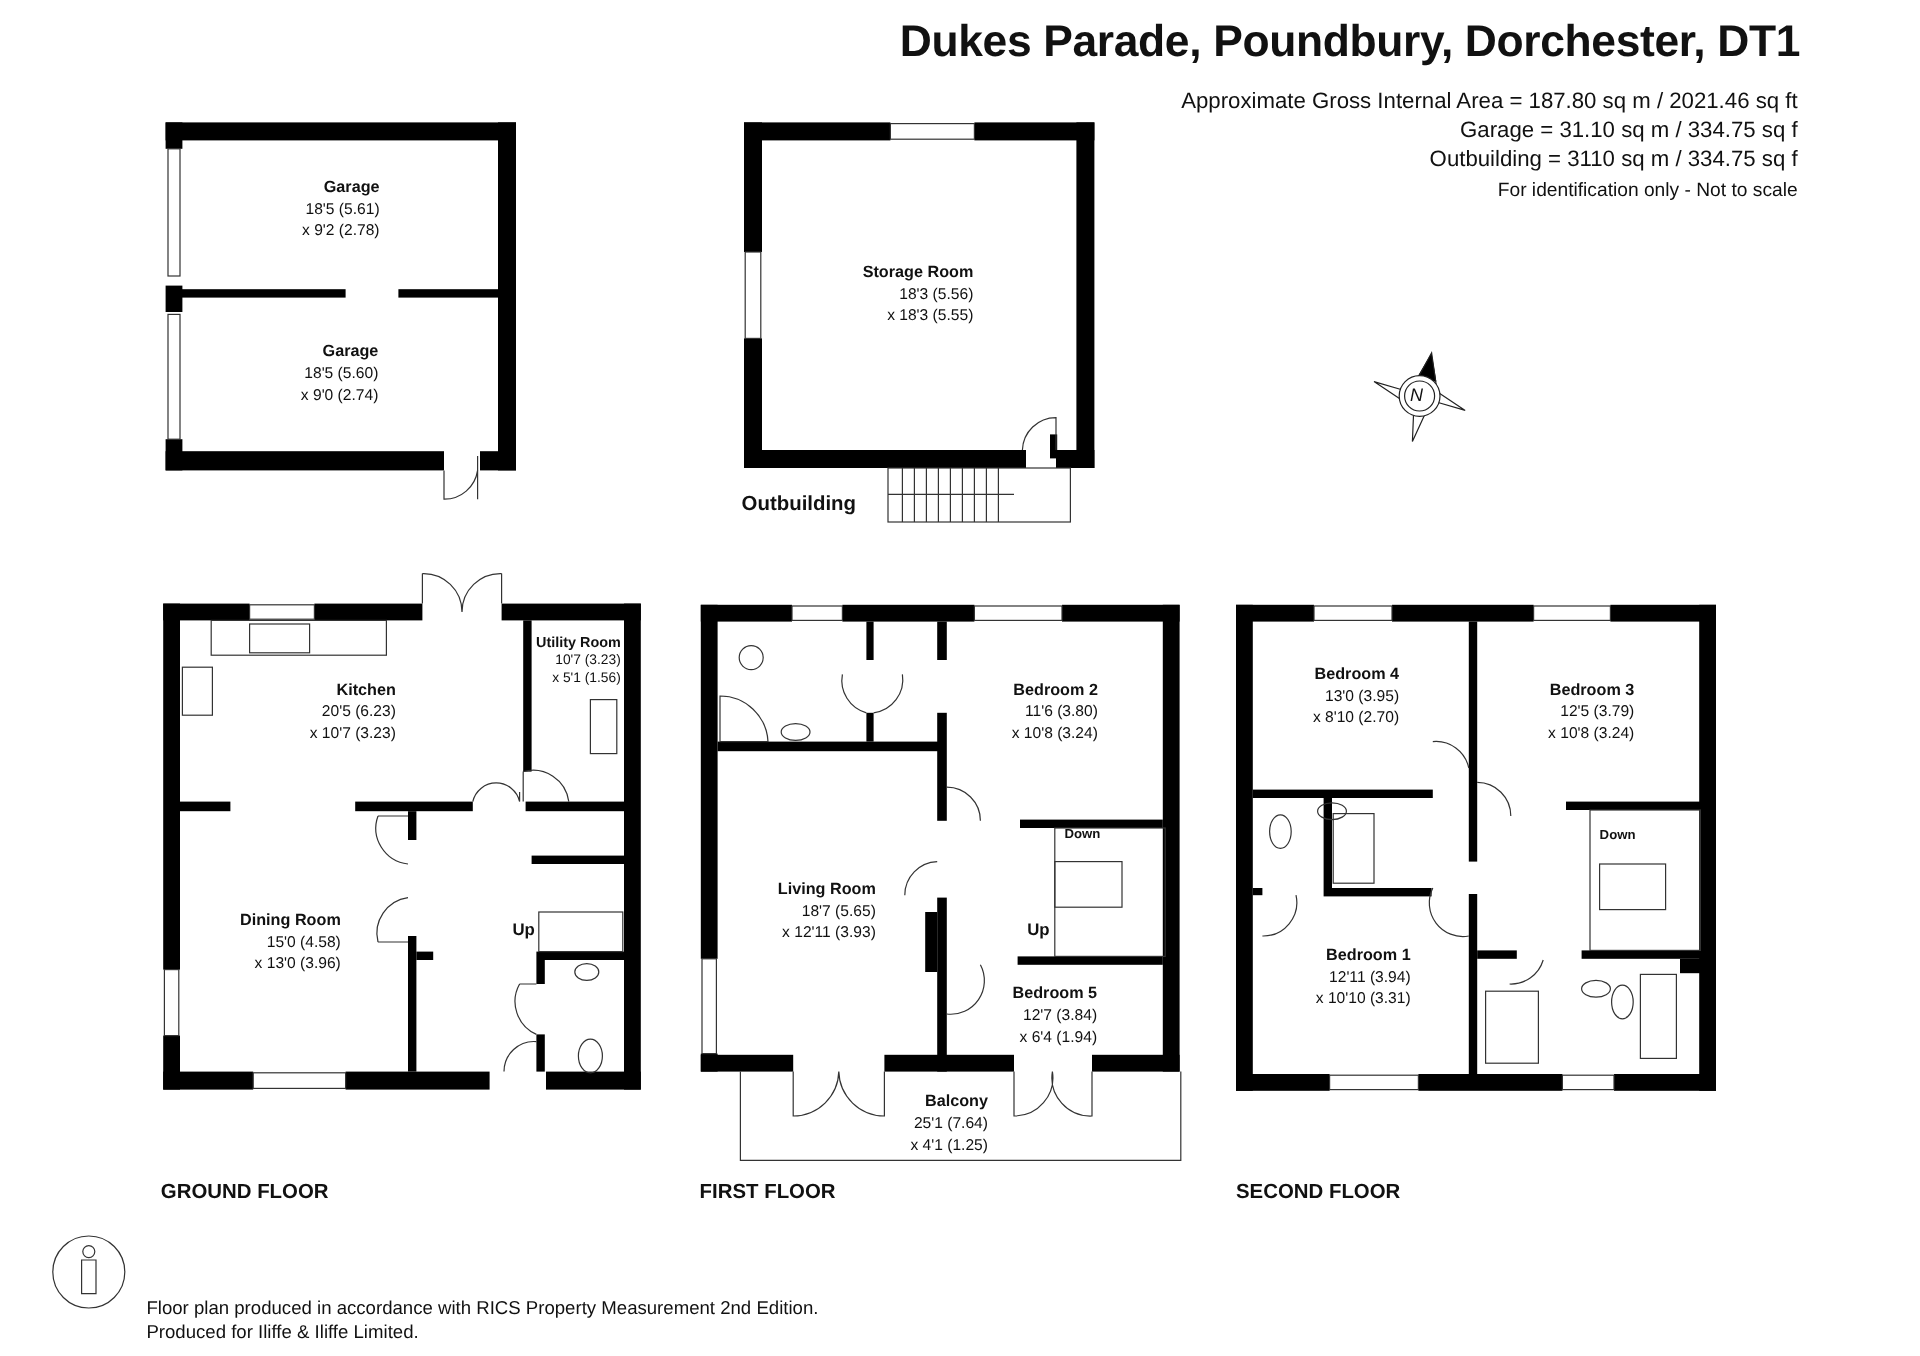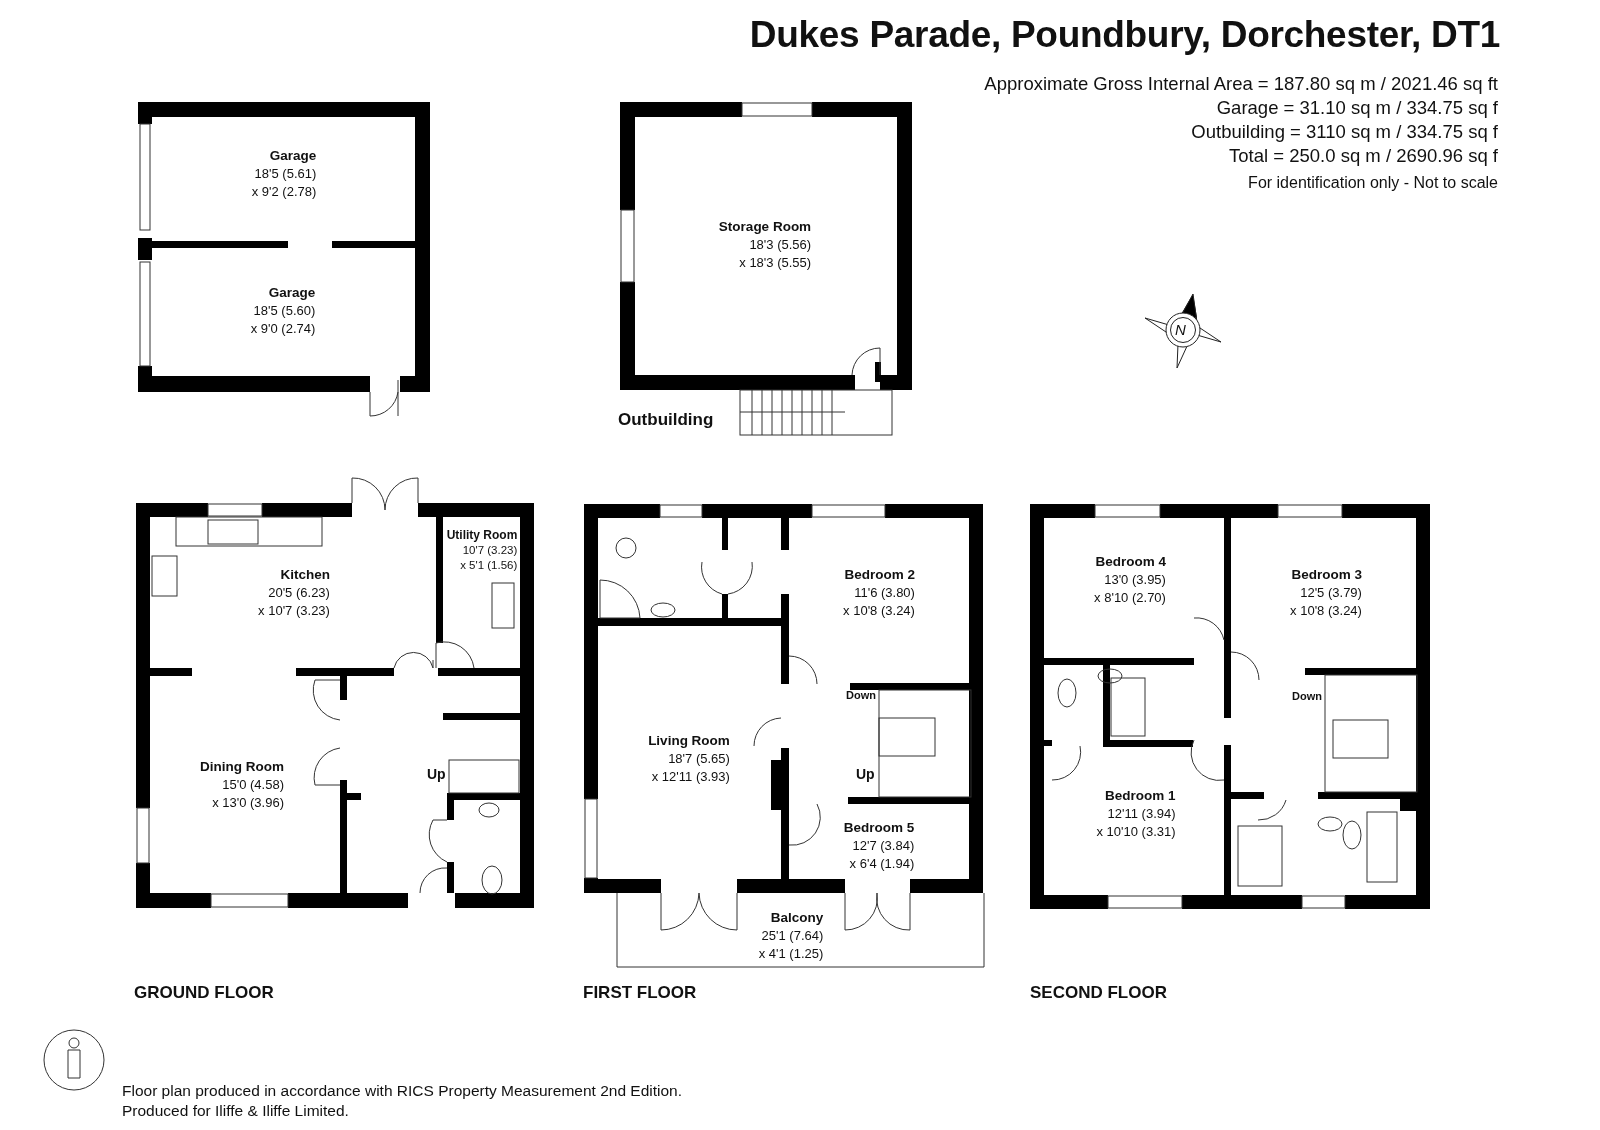--- a/index.html
+++ b/index.html
@@ -4,33 +4,32 @@
 <style>
   html, body { margin:0; padding:0; background:#fff; }
   body { width:1600px; height:1130px; position:relative; overflow:hidden; font-family:"Liberation Sans", sans-serif; color:#111; }
   .title { position:absolute; right:100px; top:14px; font-size:37px; font-weight:bold; letter-spacing:-0.3px; white-space:nowrap; }
   .areas { position:absolute; right:102px; top:72px; text-align:right; font-size:18.5px; line-height:24px; }
   .areas .note { font-size:16px; margin-top:3px; }
   svg.plan { position:absolute; left:0; top:0; }
   .lbl { position:absolute; text-align:right; transform:translateX(-50%); font-size:13px; line-height:18px; white-space:nowrap; }
   .lbl .nm { font-weight:bold; font-size:13.5px; }
   .floor { position:absolute; font-weight:bold; font-size:17px; }
-  .small { position:absolute; font-size:11px; font-weight:bold; }
+  .small { position:absolute; font-size:11px; font-weight:bold;margin-left:41px; }
   .up { position:absolute; font-size:14px; font-weight:bold; }
   .footer { position:absolute; left:122px; top:1033px; font-size:15.5px; line-height:20px;margin-top:48px; }
 </style>
 </head>
 <body>
 
 <div class="title">Dukes Parade, Poundbury, Dorchester, DT1</div>
 <div class="areas">
   <div>Approximate Gross Internal Area = 187.80 sq m / 2021.46 sq ft</div>
   <div>Garage = 31.10 sq m / 334.75 sq f</div>
   <div>Outbuilding = 3110 sq m / 334.75 sq f</div>
-  <div>Total = 250.0 sq m / 2690.96 sq f</div>
   <div class="note">For identification only - Not to scale</div>
 </div>
 
 <svg class="plan" width="1600" height="1130" viewBox="0 0 1600 1130">
   <g fill="#000" stroke="none">
 
     <rect x="138" y="102" width="292" height="15"></rect>
     <rect x="415" y="102" width="15" height="290"></rect>
     <rect x="138" y="376" width="232" height="16"></rect>
     <rect x="400" y="376" width="30" height="16"></rect>

